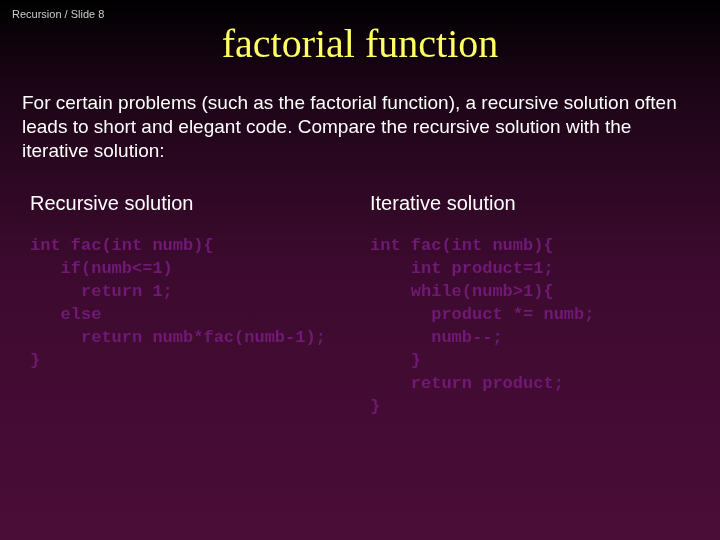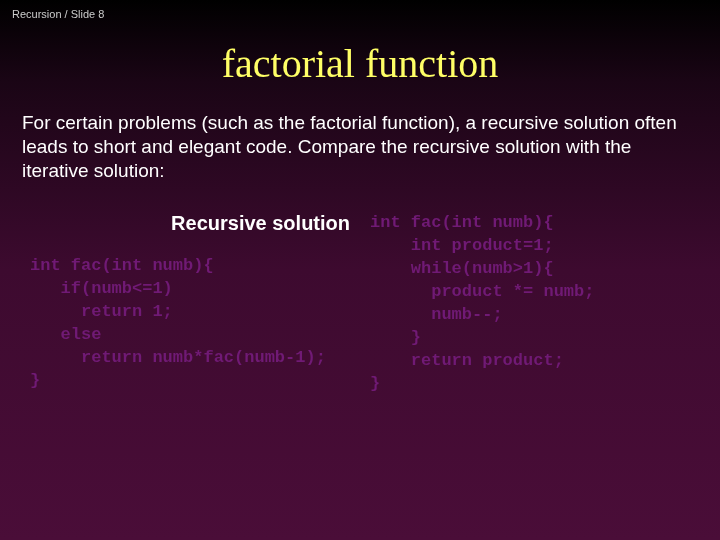--- a/index.html
+++ b/index.html
@@ -19,21 +19,20 @@
     .breadcrumb {
       font-size: 11px;
       color: #cccccc;
       padding: 8px 0 0 12px;
     }
     .title {
       font-family: 'Times New Roman', Times, serif;
       font-size: 40px;
       color: #ffff66;
       text-align: center;
-      margin-top: 20px;
       margin-bottom: 24px;
       font-weight: normal;
     }
     .intro {
       font-size: 19px;
       color: #ffffff;
       padding: 0 22px;
       line-height: 1.25;
       margin-bottom: 30px;
     }
@@ -48,22 +47,22 @@
     }
     .col-left {
       flex: 0 0 50%;
     }
     .col-right {
       flex: 0 0 50%;
     }
     .col-heading {
       font-size: 20px;
       color: #ffffff;
-      font-weight: bold;
-      text-align: right;
+      font-weight: normal;
+      text-align: left;
       margin-bottom: 20px;
     }
     .code {
       font-family: 'Courier New', Courier, monospace;
       font-size: 17px;
       font-weight: bold;
       color: #701a75;
       white-space: pre;
       line-height: 1.35;
     }
@@ -87,20 +86,21 @@
   <div class="col col-left">
     <h2 class="col-heading">Recursive solution</h2>
     <pre class="code code-left">int fac(int numb){
    if(numb&lt;=1)
      return 1;
    else
      return numb*fac(numb-1);
 }</pre>
   </div>
   <div class="col col-right">
+    <h2 class="col-heading">Iterative solution</h2>
     <pre class="code code-right">int fac(int numb){
     int product=1;
     while(numb&gt;1){
       product *= numb;
       numb--;
     }
     return product;
 }</pre>
   </div>
 </div>

